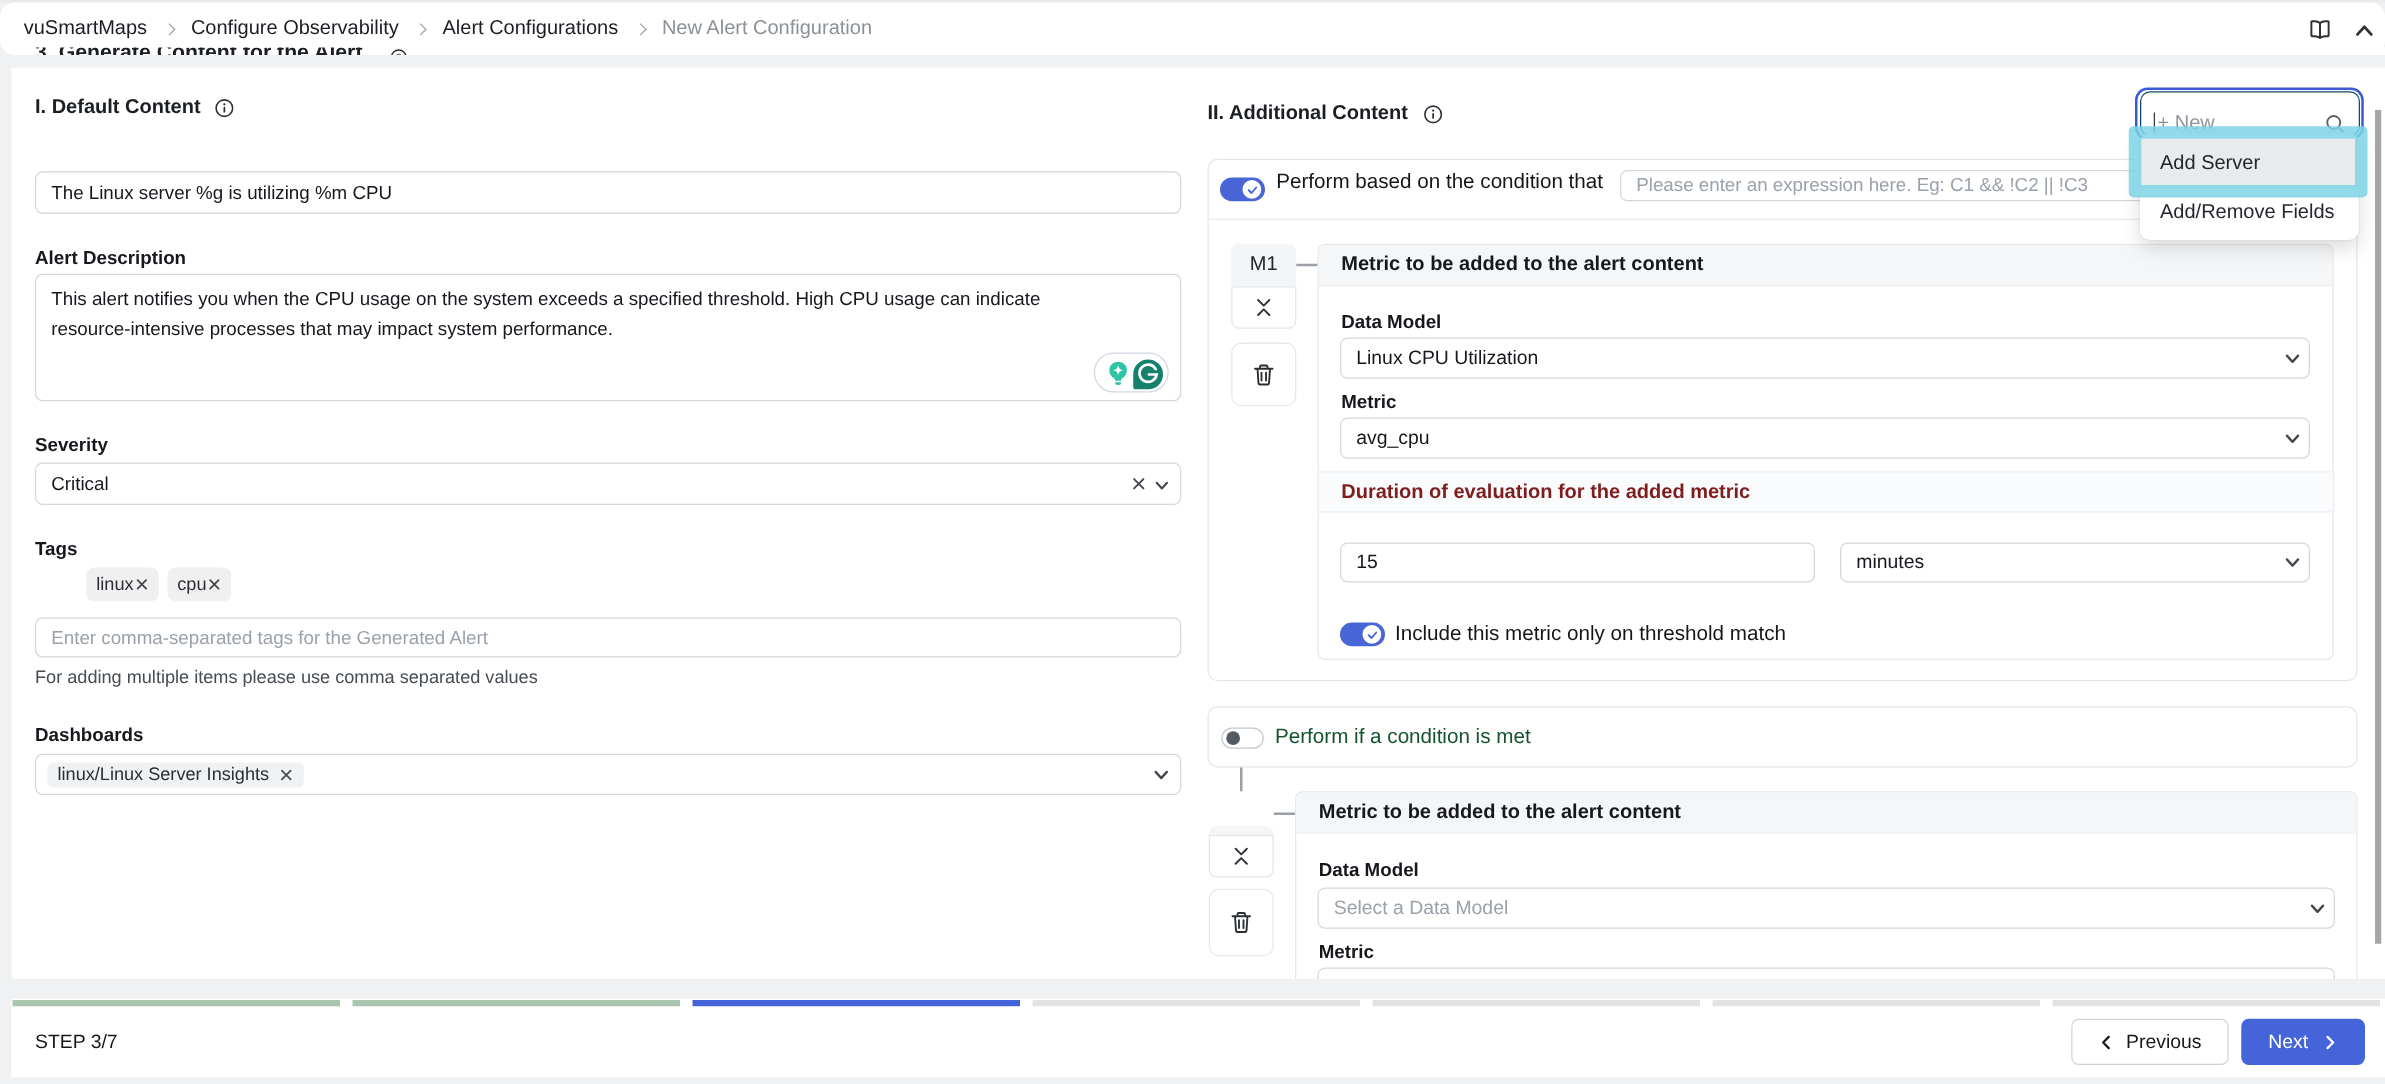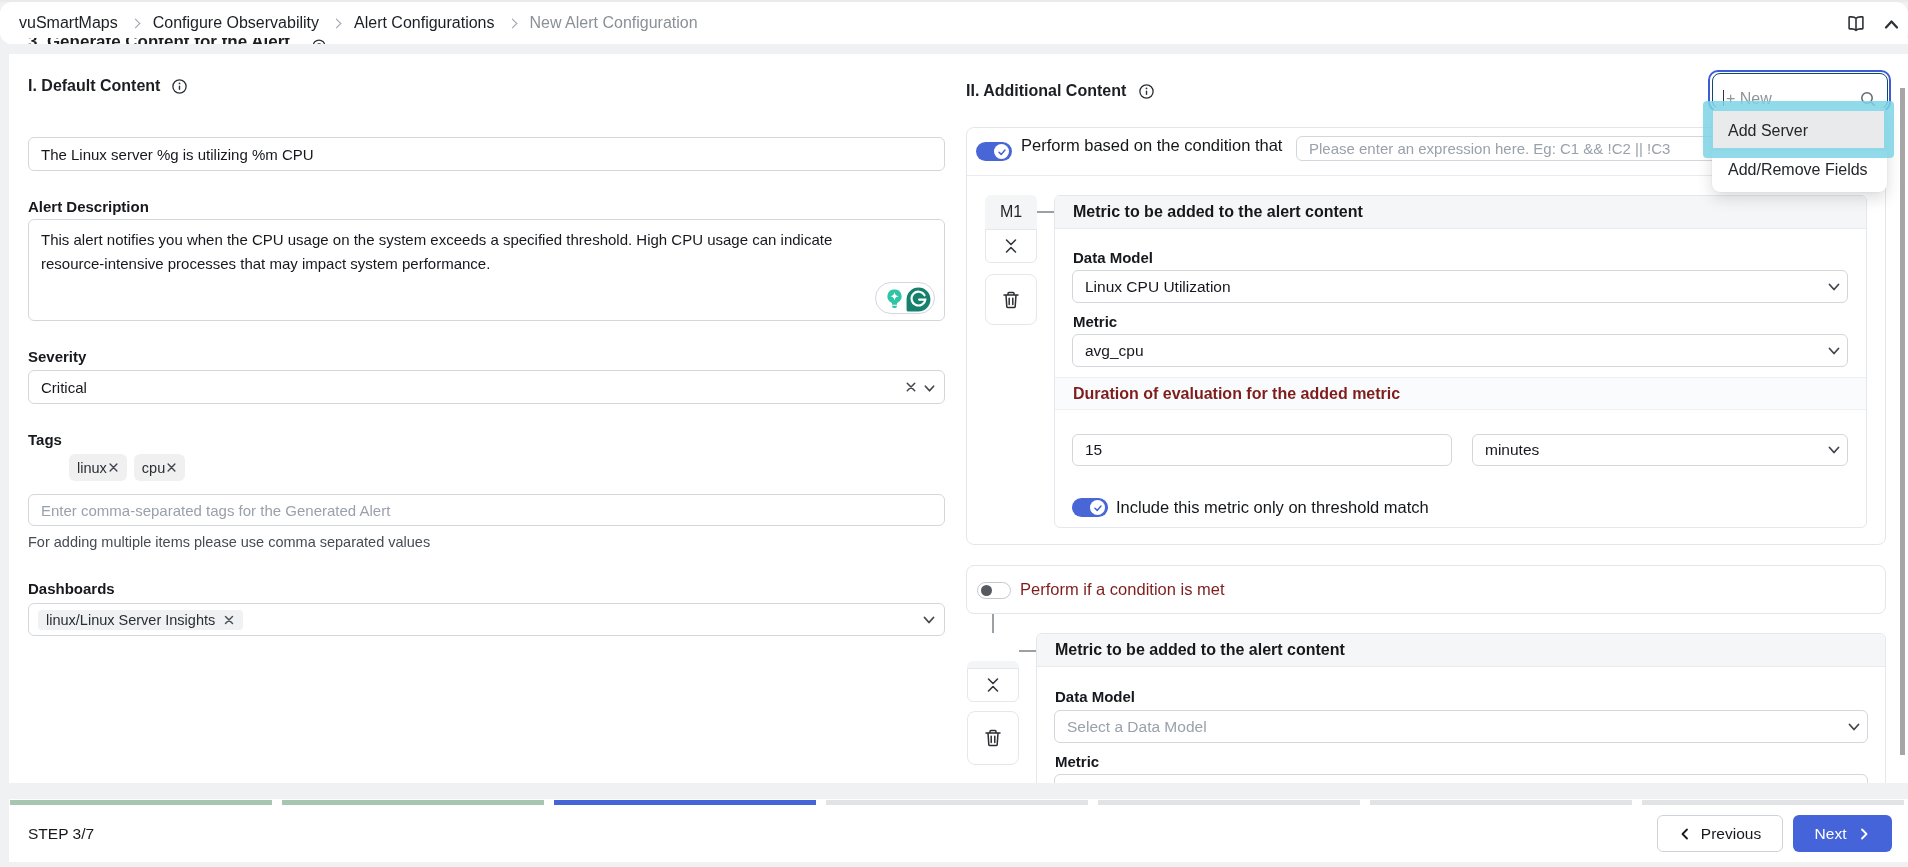--- a/index.html
+++ b/index.html
@@ -159,21 +159,21 @@
           <path d="M2 5.2 L 4.2 7.4 L 8 3" stroke="#4564d9" stroke-width="1.5" fill="none" stroke-linecap="round" stroke-linejoin="round"></path>
         </svg>
       </span>
     </div>
   <div class="abs" style="left:1107px;top:459px;height:20px;display:flex;align-items:center;font-size:16.5px;color:#14171a;">Include this metric only on threshold match</div>
 
   <div class="abs" style="left:957px;top:527px;width:920px;height:49px;border:1px solid #e3e6ea;border-radius:8px;"></div>
   <div class="abs tgoff" style="left:968px;top:544px;">
       <span class="knoboff"></span>
     </div>
-  <div class="abs" style="left:1011px;top:541px;height:20px;display:flex;align-items:center;font-size:16.5px;color:#7f1d1d;">Perform if a condition is met</div>
+  <div class="abs" style="left:1011px;top:541px;height:20px;display:flex;align-items:center;font-size:16.5px;color:#14532d;">Perform if a condition is met</div>
   <div class="abs" style="left:983px;top:576px;width:1.5px;height:19px;background:#9aa0a6;"></div>
 
   <div class="abs" style="left:958px;top:595px;width:52px;height:34px;background:#f4f5f6;border-radius:6px 6px 0 0;display:flex;align-items:center;justify-content:center;font-size:16px;color:#23262b;margin-top:28px;">M2</div>
   <div class="abs" style="left:1010px;top:612px;width:17px;height:1.5px;background:#9aa0a6;"></div>
   <div class="abs colbox" style="left:958px;top:630px;">
     <svg width="16" height="16" viewBox="0 0 16 16">
         <path d="M3.5 2 L 8 6.5 L 12.5 2 M3.5 14 L 8 9.5 L 12.5 14" stroke="#33373d" stroke-width="1.6" fill="none" stroke-linecap="round" stroke-linejoin="round"></path>
       </svg>
   </div>
   <div class="abs trashbox" style="left:958px;top:673px;height:54px;">

